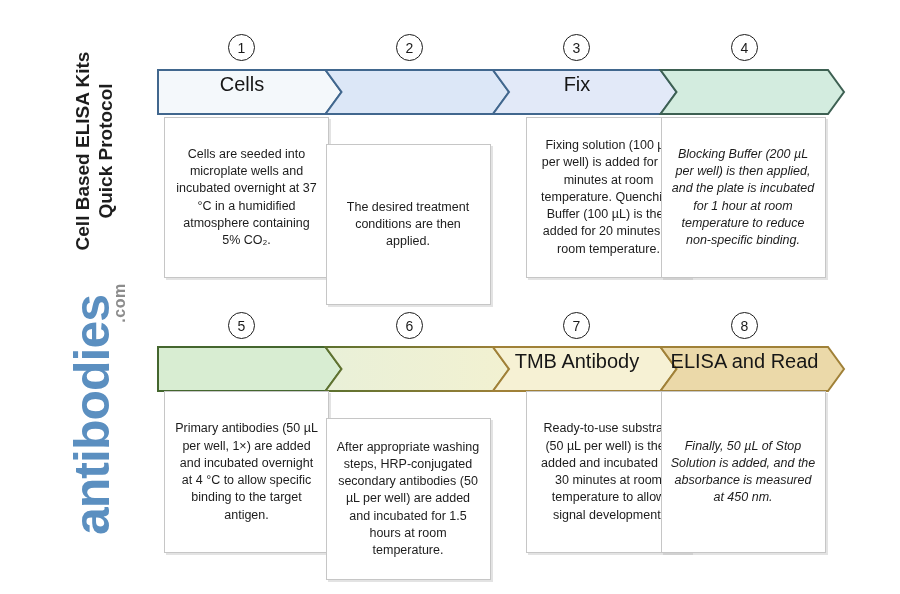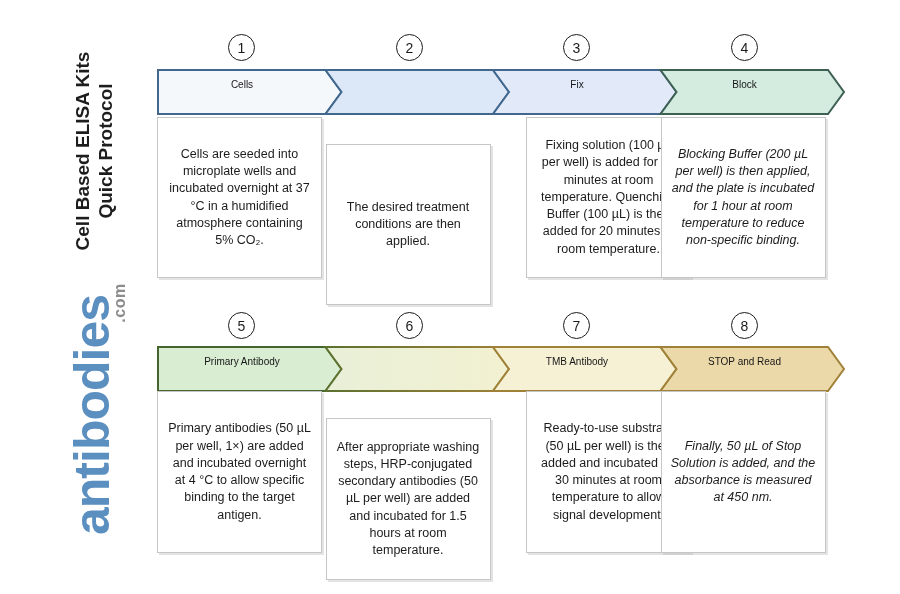--- a/index.html
+++ b/index.html
@@ -31,35 +31,35 @@
     font-size:14px;color:#1b1b1b;
   }
   .r1c{top:34px;} .r2c{top:312px;}
   .cc0{left:228px;} .cc1{left:396px;} .cc2{left:563px;} .cc3{left:731px;}
   
   .band-svg{position:absolute;left:155px;width:700px;height:46px;}
   .band-svg.r1{top:69px;} .band-svg.r2{top:346px;}
   .band-label{
     position:absolute;width:168px;height:30px;
     display:flex;align-items:center;justify-content:center;
-    font-size:10px;color:#161616;pointer-events:none;
+    font-size:20px;color:#161616;pointer-events:none;
   }
   .band-label.r1{top:69px;} .band-label.r2{top:346px;}
   .bl0{left:158px;} .bl1{left:325.5px;} .bl2{left:493px;} .bl3{left:660.5px;}
   
   .desc-box{
     position:absolute;width:165px;box-sizing:border-box;background:#fff;
     border:1.5px solid #c6c6c6;box-shadow:2px 2px 0 rgba(175,175,175,0.35);
     display:flex;align-items:center;justify-content:center;
     text-align:center;padding:8px 9px;
     font-size:12.5px;line-height:1.38;color:#1c1c1c;
   }
   .desc-box.r1{top:117px;height:161px;}
   .desc-box.r2{top:391px;height:162px;}
-  .db0{left:157px;} .db1{left:325.5px;margin-top:27px;} .db2{left:493px;margin-left:33px;} .db3{left:660.5px;font-style:italic;}
+  .db0{left:164px;} .db1{left:325.5px;margin-top:27px;} .db2{left:493px;margin-left:33px;} .db3{left:660.5px;font-style:italic;}
 </style>
 </head>
 <body>
 
 <div class="canvas">
 
   <div class="vtitle">
     <div>Cell Based ELISA Kits</div>
     <div>Quick Protocol</div>
   </div>
@@ -73,21 +73,20 @@
 
   <svg class="band-svg r1" viewBox="0 0 700 46">
     <polygon stroke-width="2" stroke-linejoin="miter" points="3,1 170.5,1 186.5,23 170.5,45 3,45" fill="#f4f8fb" stroke="#41678e"></polygon>
     <polygon stroke-width="2" stroke-linejoin="miter" points="170.5,1 338,1 354,23 338,45 170.5,45 186.5,23" fill="#dce7f7" stroke="#41678e"></polygon>
     <polygon stroke-width="2" stroke-linejoin="miter" points="338,1 505.5,1 521.5,23 505.5,45 338,45 354,23" fill="#e2e9f8" stroke="#41678e"></polygon>
     <polygon stroke-width="2" stroke-linejoin="miter" points="505.5,1 673,1 689,23 673,45 505.5,45 521.5,23" fill="#d3ecdf" stroke="#3d6052"></polygon>
   </svg>
 
   <div class="band-label r1 bl0">Cells</div>
   <div class="band-label r1 bl2">Fix</div>
-  <div class="band-label r1 bl3">Block</div>
 
   <div class="desc-box r1 db0">
       <span>Cells are seeded into microplate wells and incubated overnight at 37 °C in a humidified atmosphere containing 5% CO₂.</span>
     </div>
   <div class="desc-box r1 db1">
       <span>The desired treatment conditions are then applied.</span>
     </div>
   <div class="desc-box r1 db2">
       <span>Fixing solution (100 µL per well) is added for 20 minutes at room temperature. Quenching Buffer (100 µL) is then added for 20 minutes at room temperature.</span>
     </div>
@@ -110,23 +109,22 @@
         <stop offset="0" stop-color="#5c712f"></stop>
         <stop offset="1" stop-color="#a08138"></stop>
       </linearGradient>
     </defs>
     <polygon stroke-width="2" stroke-linejoin="miter" points="3,1 170.5,1 186.5,23 170.5,45 3,45" fill="#d8edd2" stroke="#44662e"></polygon>
     <polygon stroke-width="2" stroke-linejoin="miter" points="170.5,1 338,1 354,23 338,45 170.5,45 186.5,23" fill="url(#g6f)" stroke="url(#g6s)"></polygon>
     <polygon stroke-width="2" stroke-linejoin="miter" points="338,1 505.5,1 521.5,23 505.5,45 338,45 354,23" fill="#f6f1d4" stroke="#a08138"></polygon>
     <polygon stroke-width="2" stroke-linejoin="miter" points="505.5,1 673,1 689,23 673,45 505.5,45 521.5,23" fill="#ebd9a9" stroke="#a08138"></polygon>
   </svg>
 
-  <div class="band-label r2 bl0">Primary Antibody</div>
   <div class="band-label r2 bl2">TMB Antibody</div>
-  <div class="band-label r2 bl3">STOP and Read</div>
+  <div class="band-label r2 bl3">ELISA and Read</div>
 
   <div class="desc-box r2 db0">
       <span>Primary antibodies (50 µL per well, 1×) are added and incubated overnight at 4 °C to allow specific binding to the target antigen.</span>
     </div>
   <div class="desc-box r2 db1">
       <span>After appropriate washing steps, HRP-conjugated secondary antibodies (50 µL per well) are added and incubated for 1.5 hours at room temperature.</span>
     </div>
   <div class="desc-box r2 db2">
       <span>Ready-to-use substrate (50 µL per well) is then added and incubated for 30 minutes at room temperature to allow signal development.</span>
     </div>

